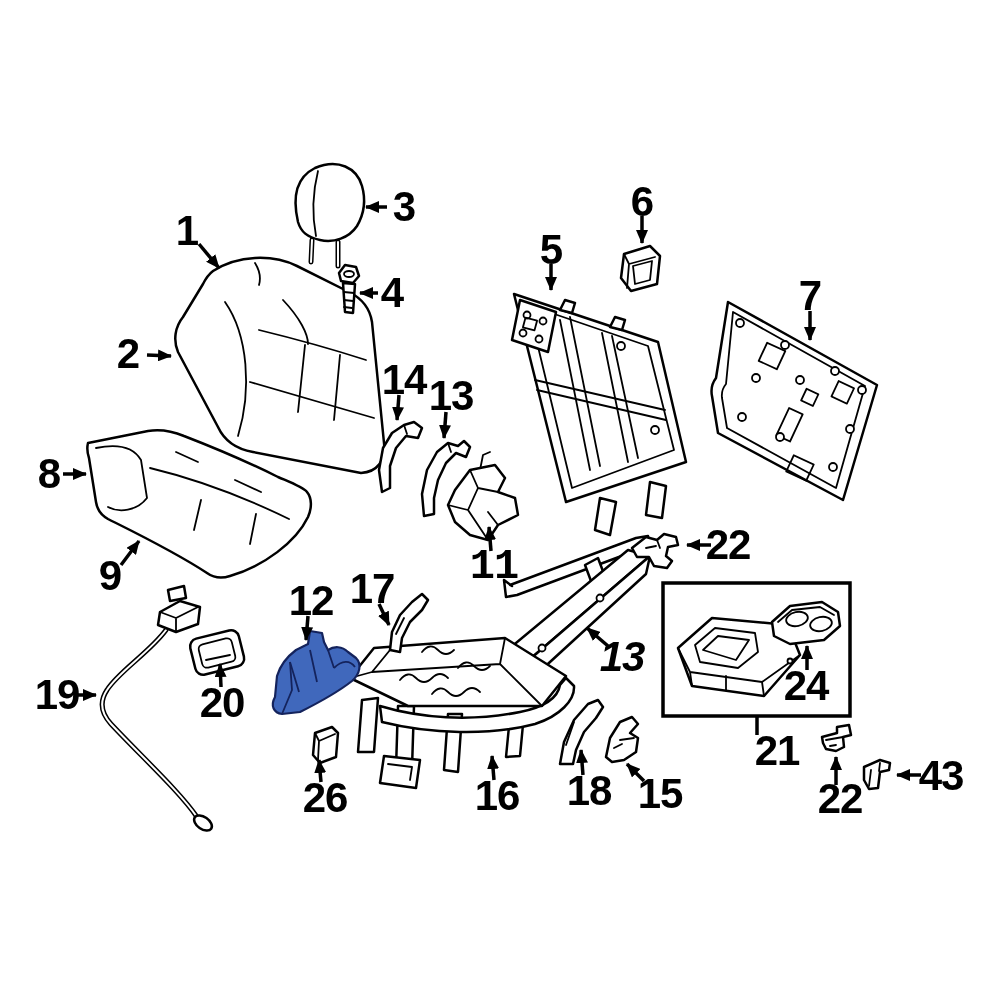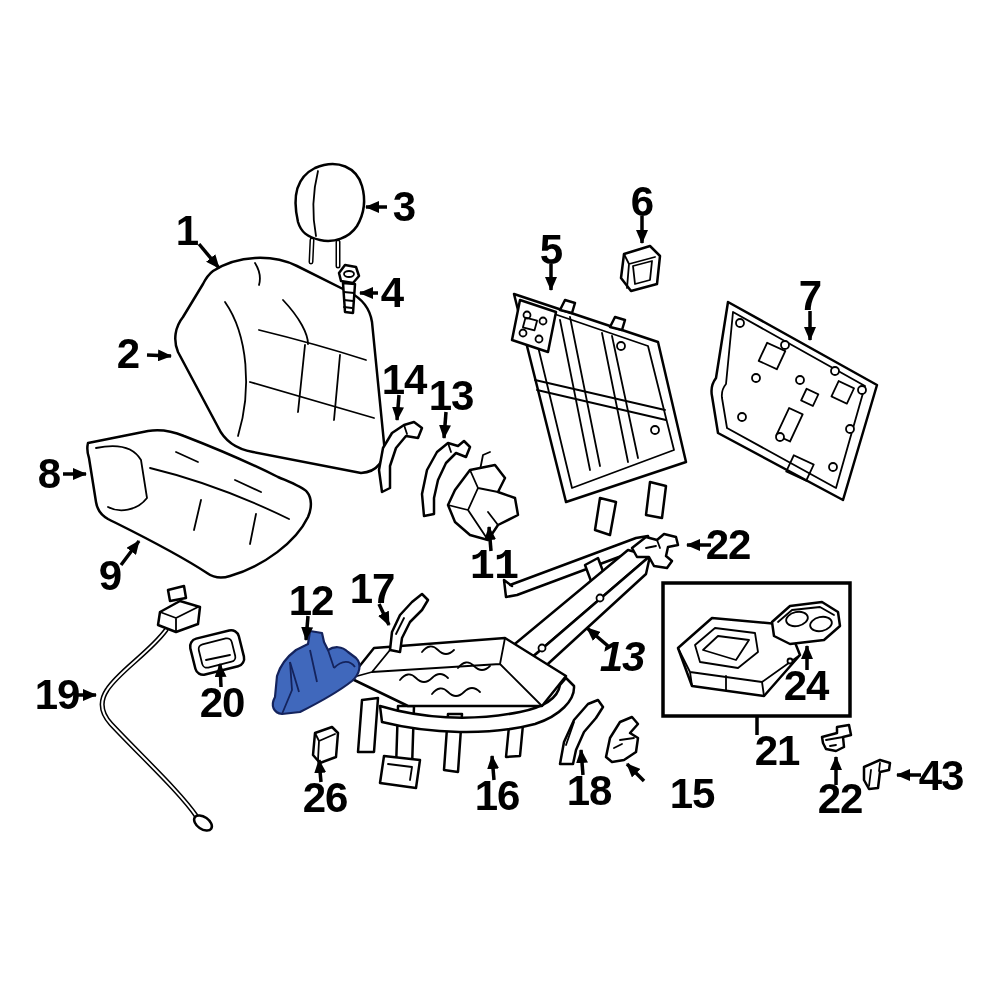--- a/index.html
+++ b/index.html
@@ -286,21 +286,21 @@
       <div class="callout" style="left: 551px; top: 250px;">5</div>
       <div class="callout" style="left: 642px; top: 202px;">6</div>
       <div class="callout" style="left: 810px; top: 296px;">7</div>
       <div class="callout" style="left: 49px; top: 474px;">8</div>
       <div class="callout" style="left: 110px; top: 576px;">9</div>
       <div class="callout" style="left: 497px; top: 796px;">16</div>
       <div class="callout" style="left: 494px; top: 567px; font-family: Liberation Mono, monospace;">11</div>
       <div class="callout" style="left: 311px; top: 601px;">12</div>
       <div class="callout" style="left: 622px; top: 657px; font-style: italic;">13</div>
       <div class="callout" style="left: 404px; top: 380px;">14</div>
-      <div class="callout" style="left: 692px; top: 794px;">15</div>
+      <div class="callout" style="left: 660px; top: 794px;">15</div>
       <div class="callout" style="left: 451px; top: 396px;">13</div>
       <div class="callout" style="left: 372px; top: 589px;">17</div>
       <div class="callout" style="left: 589px; top: 791px;">18</div>
       <div class="callout" style="left: 57px; top: 695px;">19</div>
       <div class="callout" style="left: 222px; top: 703px;">20</div>
       <div class="callout" style="left: 757px; top: 751px; margin-left: 20px;">21</div>
       <div class="callout" style="left: 840px; top: 799px;">22</div>
       <div class="callout" style="left: 941px; top: 776px;">43</div>
       <div class="callout" style="left: 806px; top: 686px;">24</div>
       <div class="callout" style="left: 728px; top: 545px;">22</div>

